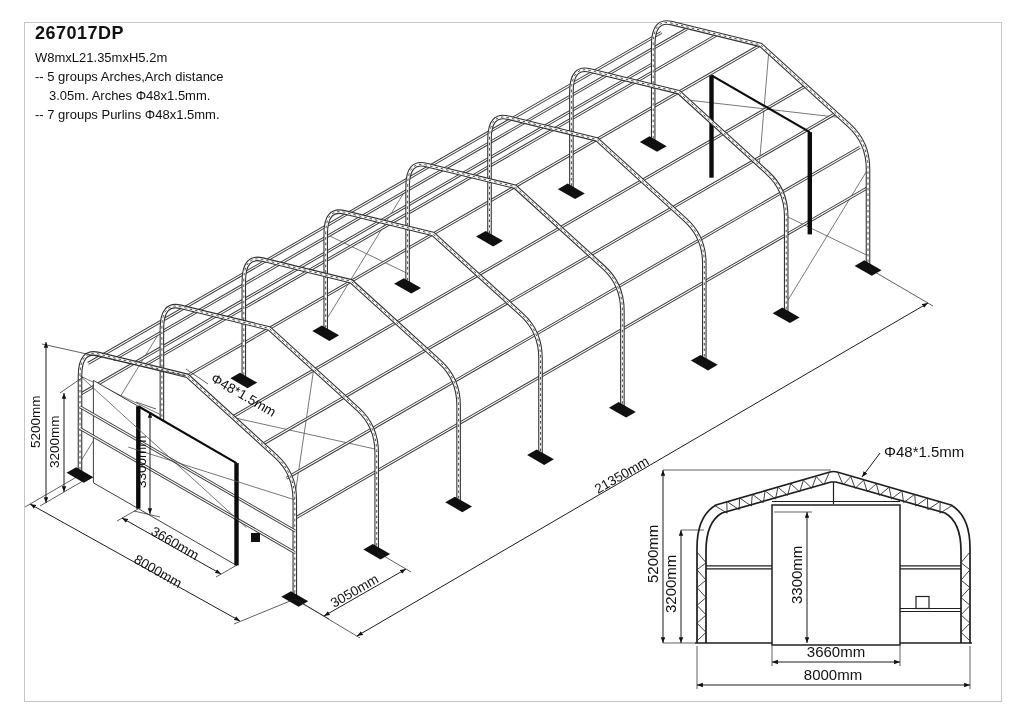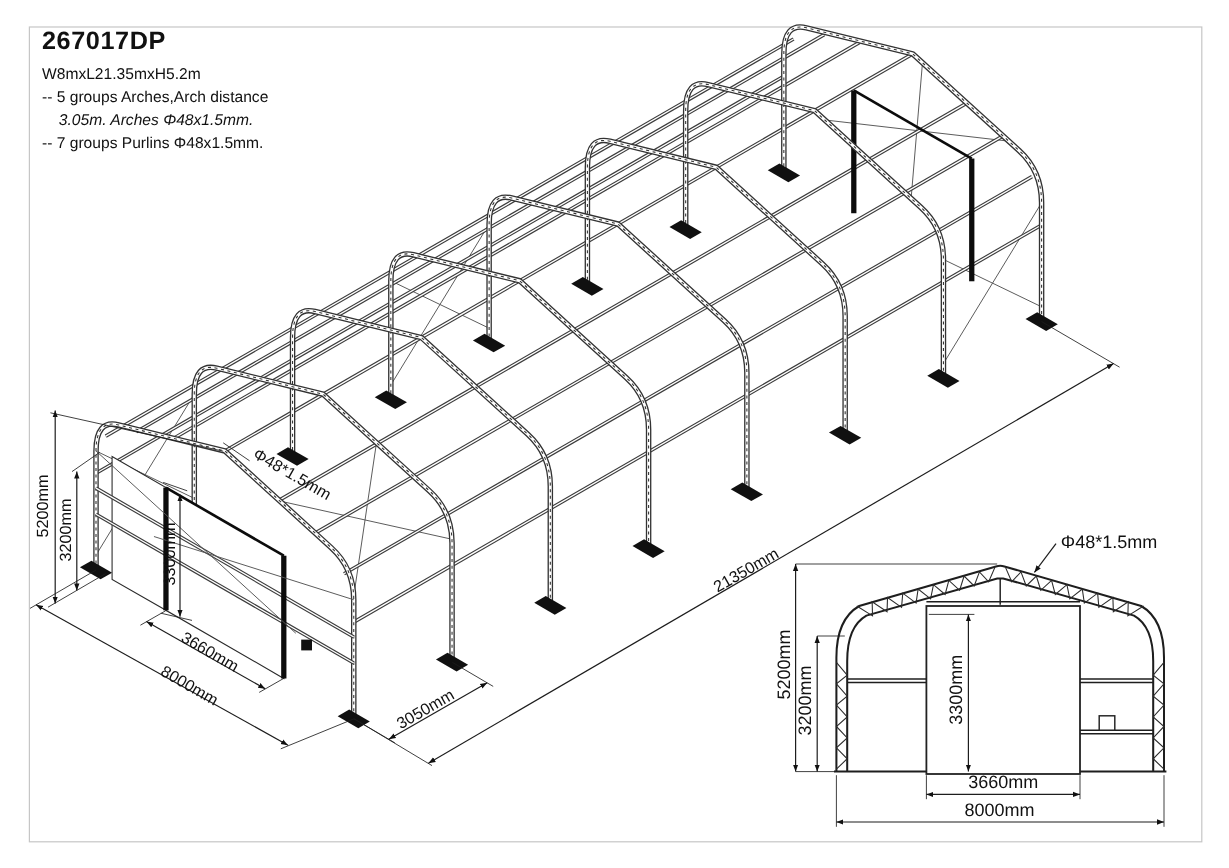--- a/index.html
+++ b/index.html
@@ -1,22 +1,22 @@
 <!DOCTYPE html>
 <html><head>
 <meta charset="utf-8">
 <style>
   html,body{margin:0;padding:0;background:#fff;}
   #page{position:relative;width:1024px;height:723px;background:#fff;overflow:hidden;
         font-family:"Liberation Sans",sans-serif;color:#111;}
   #frame{position:absolute;left:24px;top:22px;width:976px;height:678px;border:1.5px solid #c6c6c6;}
   #hdr{position:absolute;left:35px;top:20px;line-height:1.45;}
-  #hdr .model{font-size:21px;font-weight:bold;letter-spacing:.5px;margin-bottom:3px;}
+  #hdr .model{font-size:18px;font-weight:bold;letter-spacing:.5px;margin-bottom:3px;}
   #hdr .ln{font-size:13px;}
-  #hdr .indent{padding-left:14px;font-style:italic;}
+  #hdr .indent{padding-left:14px;}
   svg{position:absolute;left:0;top:0;}
   .tubeO{stroke:#333;stroke-width:4.6;fill:none;stroke-linejoin:round;stroke-linecap:round}
   .tubeI{stroke:#fff;stroke-width:2.4;fill:none;stroke-linejoin:round;stroke-linecap:round}
   .tubeD{stroke:#333;stroke-width:.9;fill:none;stroke-dasharray:2.5 3;stroke-linejoin:round}
   .purO{stroke:#3c3c3c;stroke-width:3;fill:none}
   .purI{stroke:#fff;stroke-width:1.1;fill:none}
   .cable{stroke:#555;stroke-width:.8;fill:none}
   .post{stroke:#0c0c0c;stroke-width:4.4;fill:none}
   .hdrbar{stroke:#0c0c0c;stroke-width:2.2;fill:none}
   .panel{fill:#fff;stroke:#2a2a2a;stroke-width:.9}

